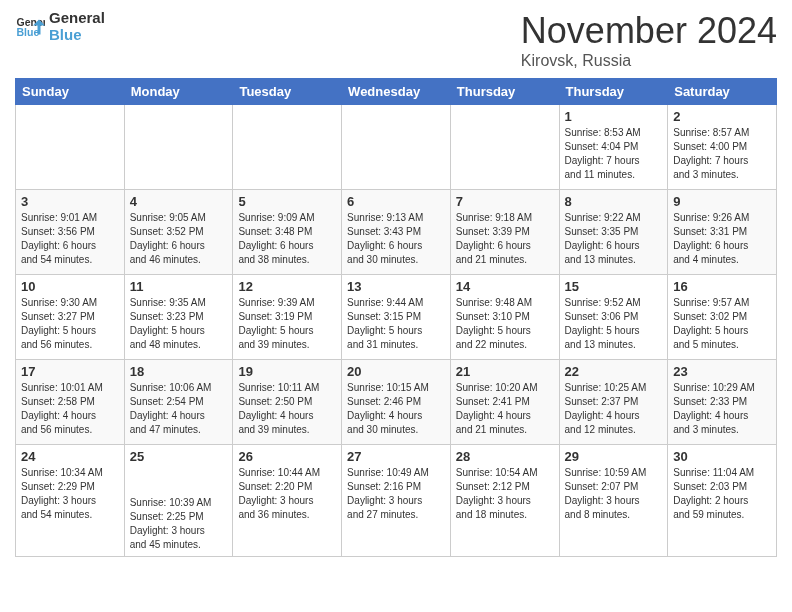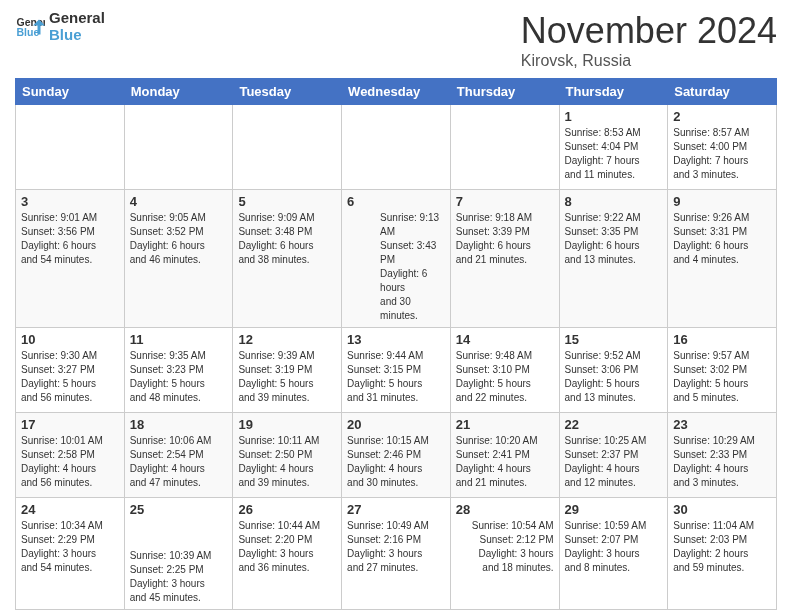--- a/index.html
+++ b/index.html
@@ -94,21 +94,21 @@
           </td>
           <td>
             <span class="day-num">5</span>
             <div class="cell-info" style="white-space: pre-line;">Sunrise: 9:09 AM
 Sunset: 3:48 PM
 Daylight: 6 hours
 and 38 minutes.</div>
           </td>
           <td>
             <span class="day-num">6</span>
-            <div class="cell-info" style="white-space: pre-line; margin-left: 33px;">Sunrise: 9:13 AM
+            <div class="cell-info" style="white-space: pre-line;">Sunrise: 9:13 AM
 Sunset: 3:43 PM
 Daylight: 6 hours
 and 30 minutes.</div>
           </td>
           <td>
             <span class="day-num">7</span>
             <div class="cell-info" style="white-space: pre-line;">Sunrise: 9:18 AM
 Sunset: 3:39 PM
 Daylight: 6 hours
 and 21 minutes.</div>
@@ -254,21 +254,21 @@
           </td>
           <td>
             <span class="day-num">27</span>
             <div class="cell-info" style="white-space: pre-line;">Sunrise: 10:49 AM
 Sunset: 2:16 PM
 Daylight: 3 hours
 and 27 minutes.</div>
           </td>
           <td>
             <span class="day-num">28</span>
-            <div class="cell-info" style="white-space: pre-line; text-align: right;">Sunrise: 10:54 AM
+            <div class="cell-info" style="white-space: pre-line;">Sunrise: 10:54 AM
 Sunset: 2:12 PM
 Daylight: 3 hours
 and 18 minutes.</div>
           </td>
           <td>
             <span class="day-num">29</span>
             <div class="cell-info" style="white-space: pre-line;">Sunrise: 10:59 AM
 Sunset: 2:07 PM
 Daylight: 3 hours
 and 8 minutes.</div>

